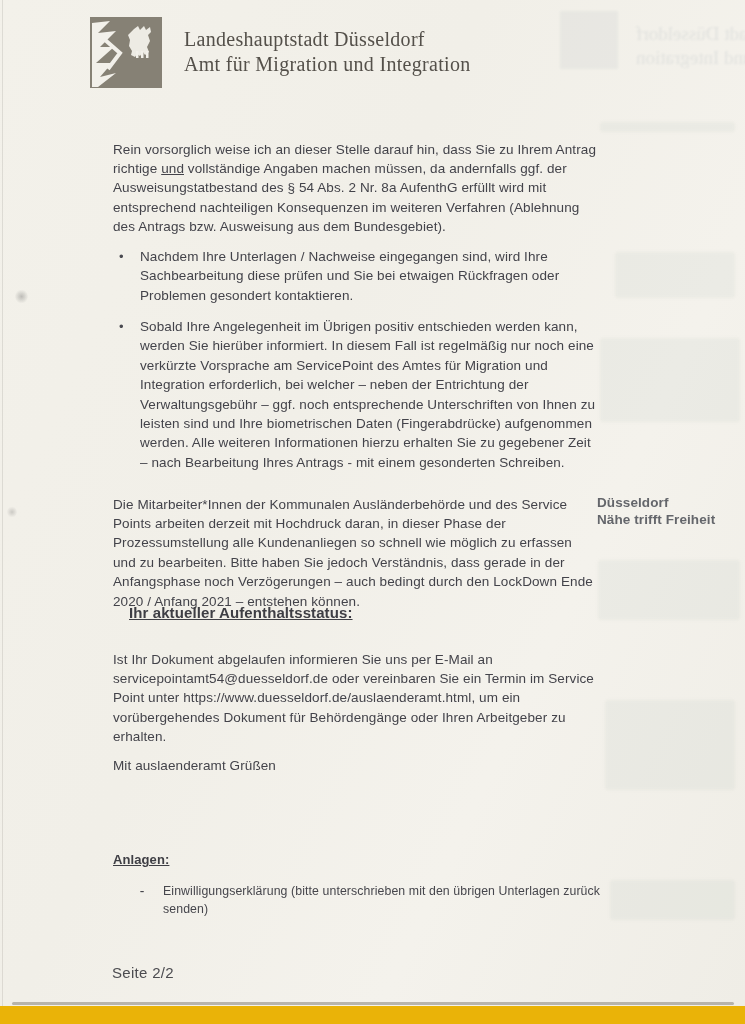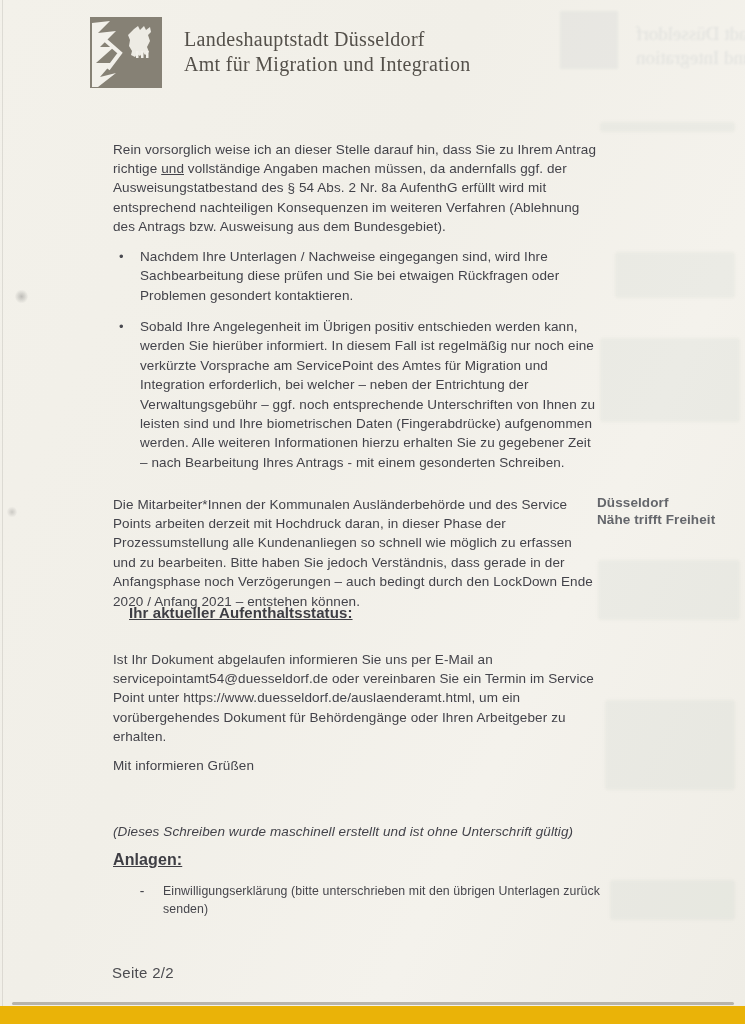--- a/index.html
+++ b/index.html
@@ -106,26 +106,25 @@
 
     <div class="slogan">
       <div>Düsseldorf</div>
       <div>Nähe trifft Freiheit</div>
     </div>
 
     <h2 class="blk heading" style="top:587px;margin:16px;font-size:15px;">Ihr aktueller Aufenthaltsstatus:</h2>
     <p class="blk" style="top:636px;"><span>Ist Ihr Dokument abgelaufen informieren Sie uns per E-Mail an </span><span class="b">servicepointamt54@duesseldorf.de</span><span> oder vereinbaren Sie ein Termin im Service Point unter </span> <span class="linklike">https://www.duesseldorf.de/auslaenderamt.html</span><span>, um ein vorübergehendes Dokument für Behördengänge oder Ihren Arbeitgeber zu erhalten.</span></p>
 
     <div class="blk" style="top:756px;">
-      <div>Mit informieren Grüßen</div>
+      <div>Mit auslaenderamt Grüßen</div>
     </div>
 
-    <p class="blk italic" style="top:808px;">(Dieses Schreiben wurde maschinell erstellt und ist ohne Unterschrift gültig)</p>
 
-    <h2 class="blk heading" style="top:850px;margin:0;font-size:16px;">Anlagen:</h2>
+    <h2 class="blk heading" style="top:850px;margin:0;font-size:13px;">Anlagen:</h2>
     <div class="blk" style="top:882px;left:140px;width:470px;">
       <div class="attach-row">
         <span class="dash">-</span>
       </div>
       <div class="attach-row">
         <span class="dash">-</span>
         <span>Einwilligungserklärung (bitte unterschrieben mit den übrigen Unterlagen zurück senden)</span>
       </div>
     </div>
 

